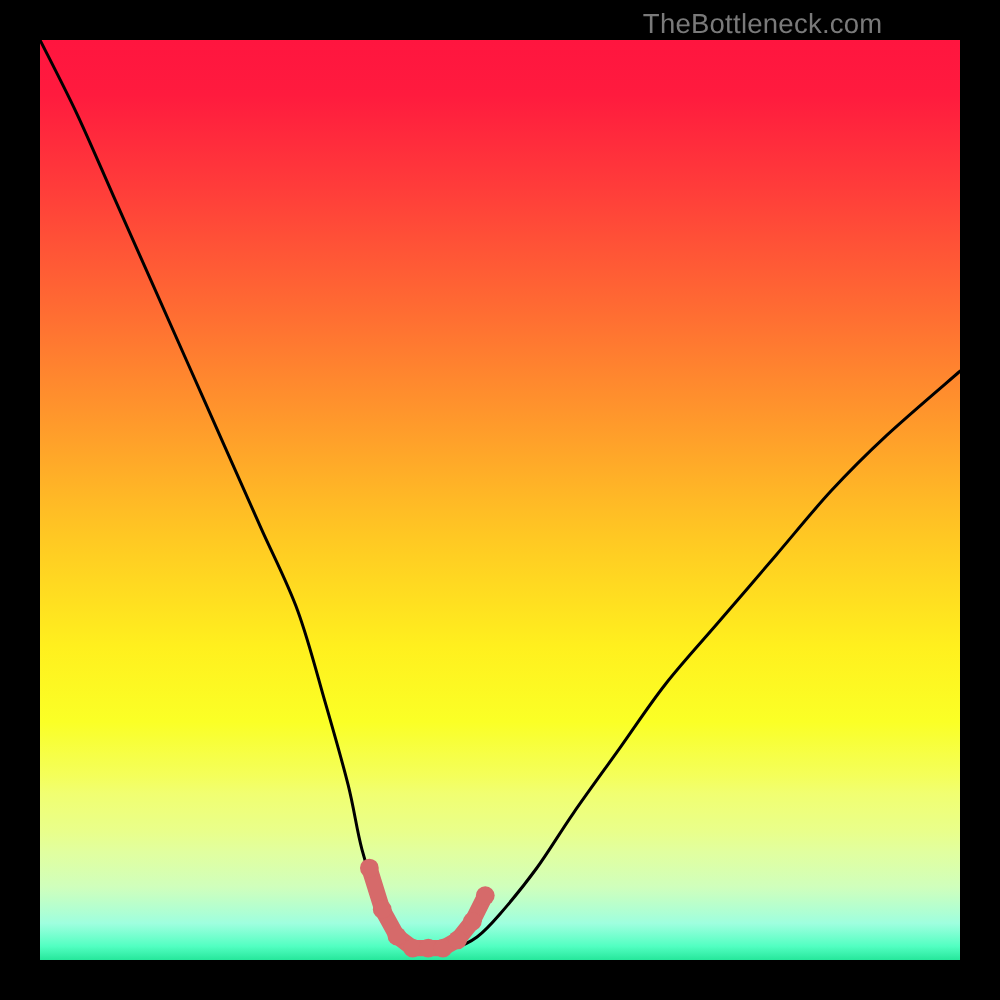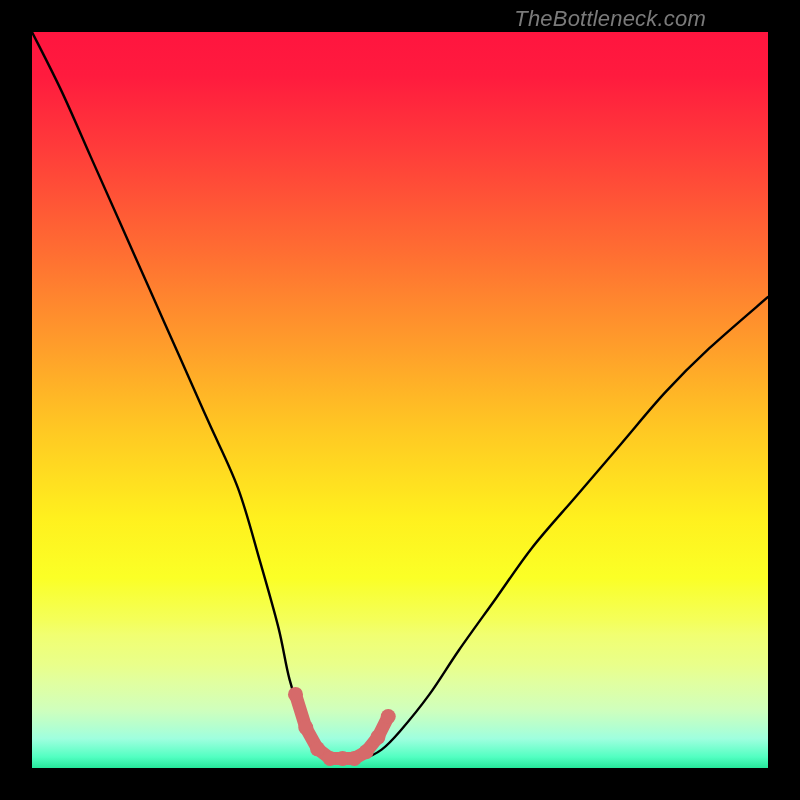--- a/index.html
+++ b/index.html
@@ -11,21 +11,20 @@
     background: #000;
     font-family: Arial, Helvetica, sans-serif;
   }
   .frame {
     position: absolute;
     top: 0;
     left: 0;
     width: 716px;
     height: 800px;
     background: #000;
-    font-style: italic;
   }
   .plot {
     position: absolute;
     top: 32px;
     left: 32px;
     width: 736px;
     height: 736px;
     overflow: hidden;
   }
   .bg-gradient {

